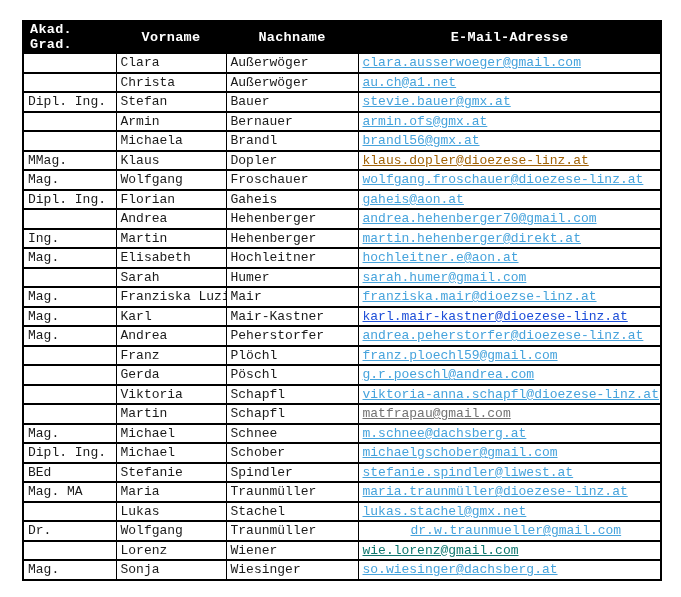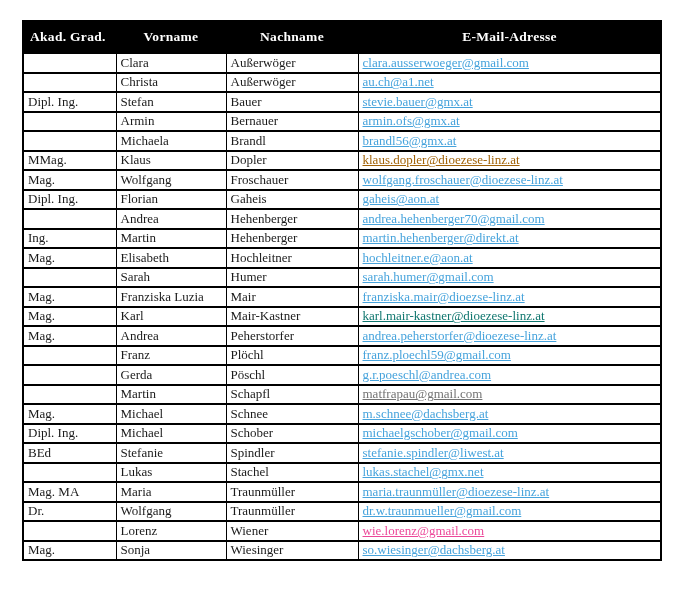--- a/index.html
+++ b/index.html
@@ -5,21 +5,21 @@
   html, body {
     margin: 0;
     padding: 0;
     background: #ffffff;
   }
   .doc {
     position: relative;
     width: 681px;
     height: 597px;
     background: #ffffff;
-    font-family: Liberation Serif, serif;
+    font-family: Liberation Mono, monospace;
   }
   table.contact-table {
     position: absolute;
     left: 22px;
     top: 20px;
     width: 638px;
     border-collapse: collapse;
     table-layout: fixed;
   }
   col.c-grad  { width: 93px; }
@@ -198,21 +198,21 @@
     <td>
       <a class="email-link" style="color: rgb(70, 163, 220);">franziska.mair@dioezse-linz.at</a>
     </td>
   </tr>
 
   <tr>
     <td>Mag.</td>
     <td>Karl</td>
     <td>Mair-Kastner</td>
     <td>
-      <a class="email-link" style="color: #0f766e;">karl.mair-kastner@dioezese-linz.at</a>
+      <a class="email-link" style="color: #1d4ed8;">karl.mair-kastner@dioezese-linz.at</a>
     </td>
   </tr>
 
   <tr>
     <td>Mag.</td>
     <td>Andrea</td>
     <td>Peherstorfer</td>
     <td>
       <a class="email-link" style="color: rgb(70, 163, 220);">andrea.peherstorfer@dioezese-linz.at</a>
     </td>
@@ -229,20 +229,28 @@
 
   <tr>
     <td></td>
     <td>Gerda</td>
     <td>Pöschl</td>
     <td>
       <a class="email-link" style="color: rgb(70, 163, 220);">g.r.poeschl@andrea.com</a>
     </td>
   </tr>
 
+  <tr>
+    <td></td>
+    <td>Viktoria</td>
+    <td>Schapfl</td>
+    <td>
+      <a class="email-link" style="color: rgb(70, 163, 220);">viktoria-anna.schapfl@dioezese-linz.at</a>
+    </td>
+  </tr>
 
   <tr>
     <td></td>
     <td>Martin</td>
     <td>Schapfl</td>
     <td>
       <a class="email-link" style="color: #737373; text-align: center;">matfrapau@gmail.com</a>
     </td>
   </tr>
 
@@ -267,52 +275,52 @@
   <tr>
     <td>BEd</td>
     <td>Stefanie</td>
     <td>Spindler</td>
     <td>
       <a class="email-link" style="color: rgb(70, 163, 220);">stefanie.spindler@liwest.at</a>
     </td>
   </tr>
 
   <tr>
-    <td></td>
-    <td>Lukas</td>
-    <td>Stachel</td>
-    <td>
-      <a class="email-link" style="color: rgb(70, 163, 220);">lukas.stachel@gmx.net</a>
-    </td>
-  </tr>
-
-  <tr>
     <td>Mag. MA</td>
     <td>Maria</td>
     <td>Traunmüller</td>
     <td>
       <a class="email-link" style="color: rgb(70, 163, 220);">maria.traunmüller@dioezese-linz.at</a>
     </td>
   </tr>
 
   <tr>
+    <td></td>
+    <td>Lukas</td>
+    <td>Stachel</td>
+    <td>
+      <a class="email-link" style="color: rgb(70, 163, 220);">lukas.stachel@gmx.net</a>
+    </td>
+  </tr>
+
+  <tr>
     <td>Dr.</td>
     <td>Wolfgang</td>
     <td>Traunmüller</td>
     <td>
-      <a class="email-link" style="color: rgb(70, 163, 220);">dr.w.traunmueller@gmail.com</a>
+      <a class="email-link" style="color: rgb(70, 163, 220); margin-left: 48px;">dr.w.traunmueller@gmail.com</a>
     </td>
   </tr>
 
   <tr>
     <td></td>
     <td>Lorenz</td>
     <td>Wiener</td>
     <td>
-      <a class="email-link" style="color: #ec4899;">wie.lorenz@gmail.com</a>
+      <a class="email-link" style="color: #0f766e;">wie.lorenz@gmail.com</a>
     </td>
   </tr>
 
   <tr>
     <td>Mag.</td>
     <td>Sonja</td>
     <td>Wiesinger</td>
     <td>
       <a class="email-link" style="color: rgb(70, 163, 220);">so.wiesinger@dachsberg.at</a>
     </td>

